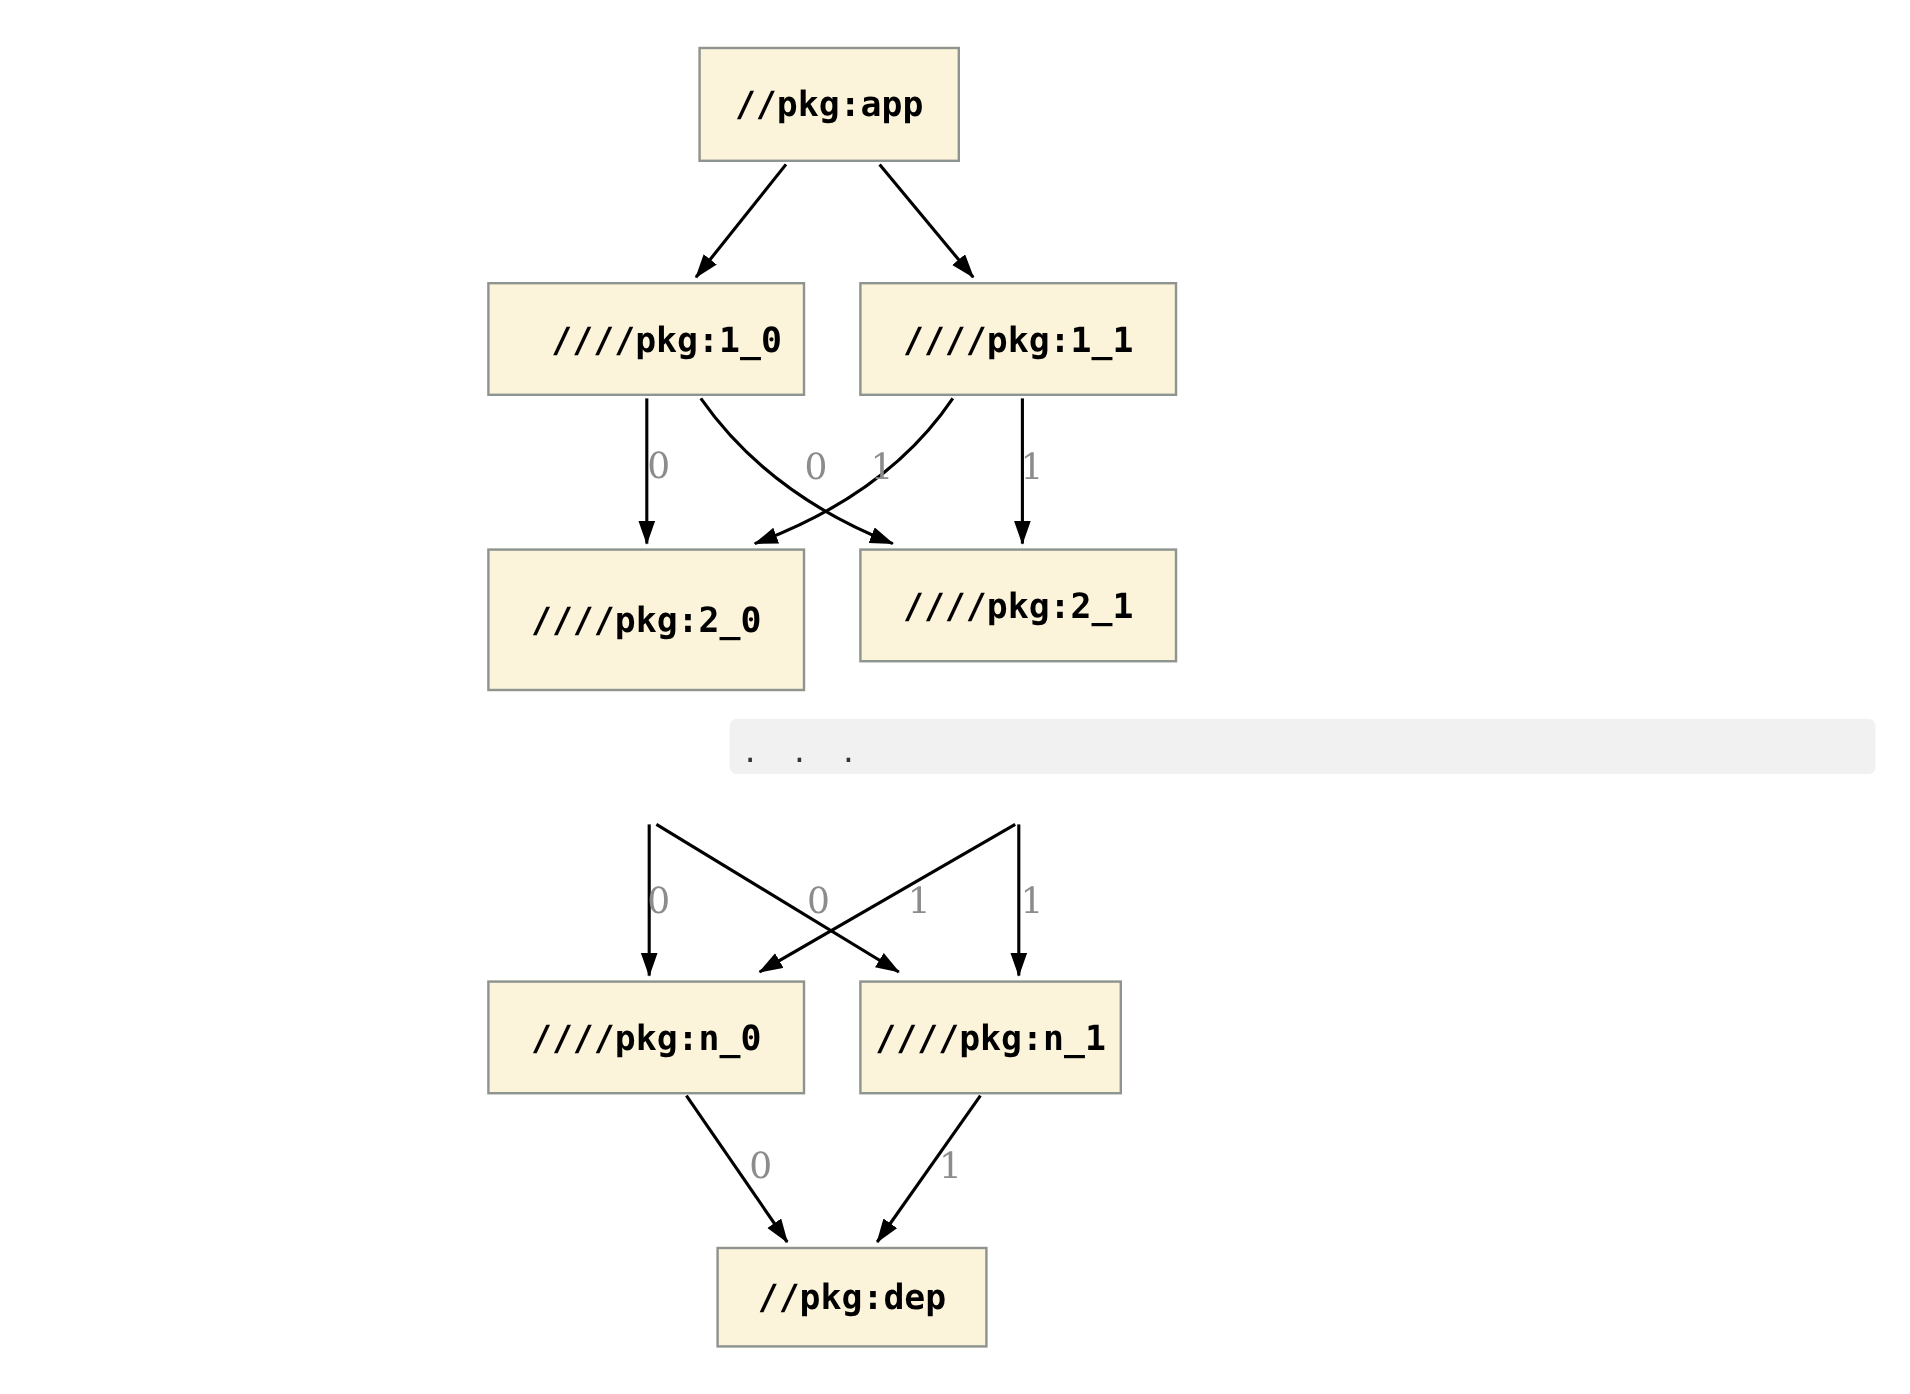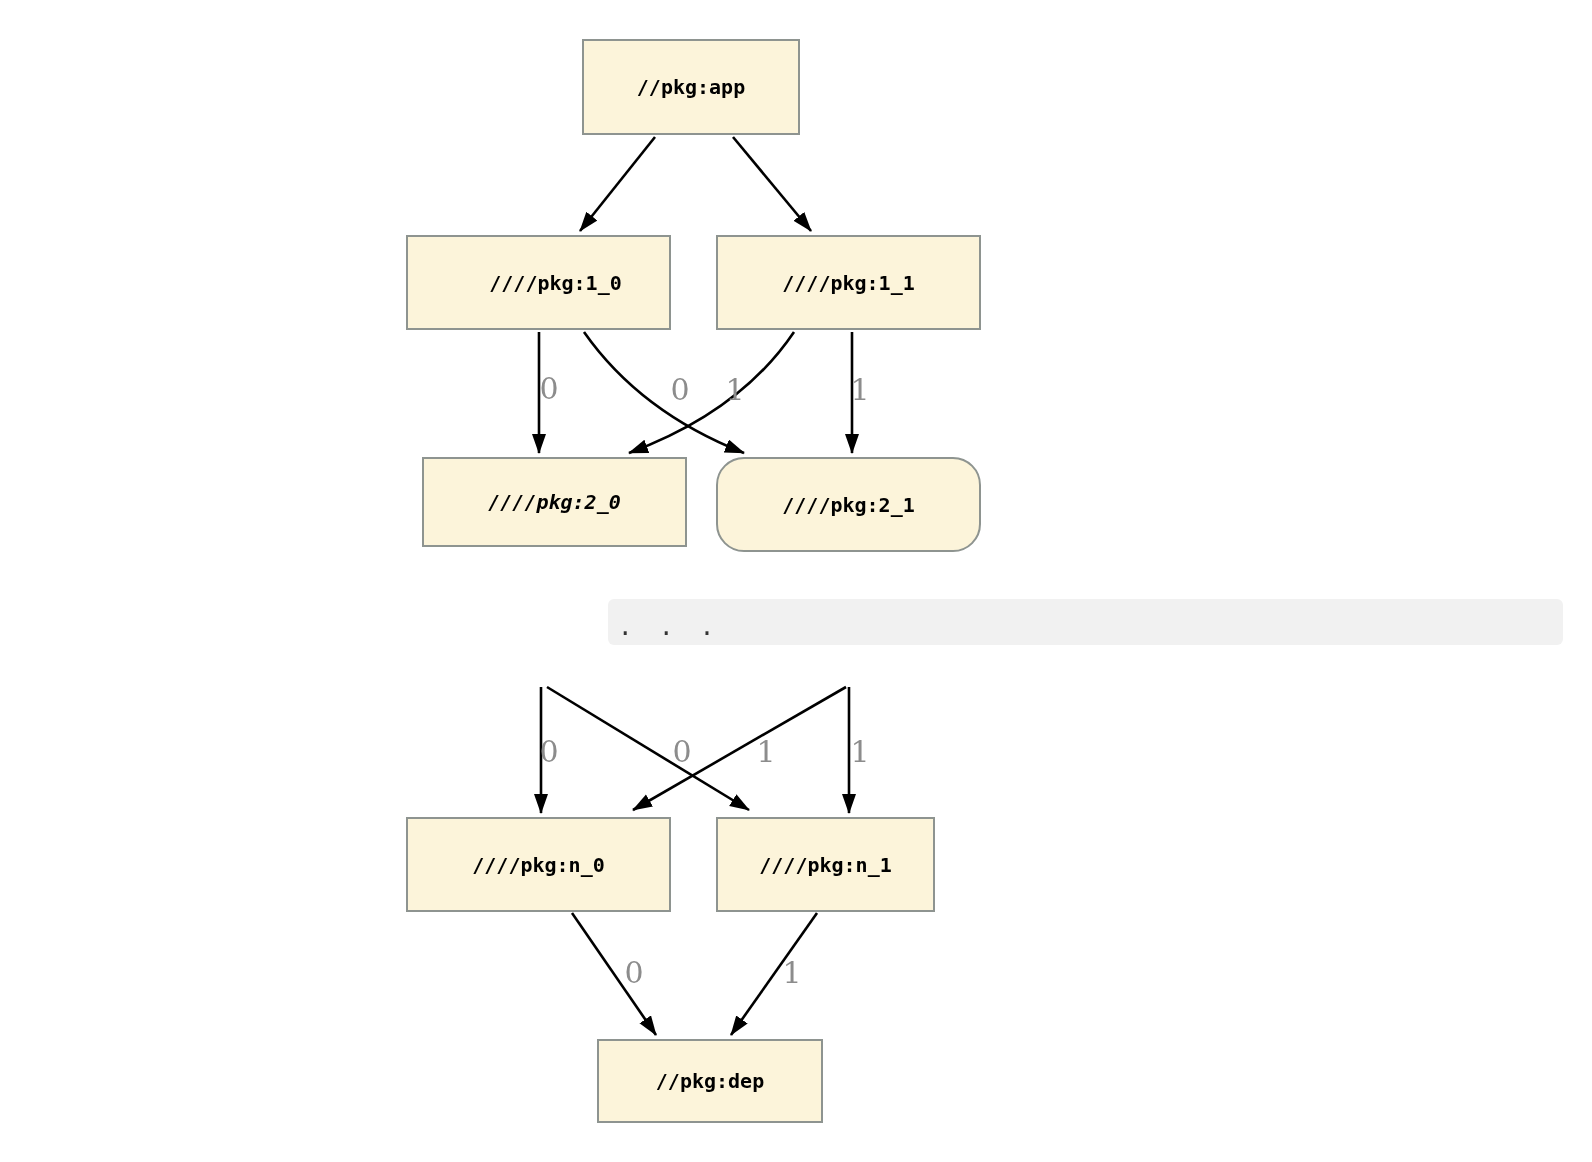--- a/index.html
+++ b/index.html
@@ -34,30 +34,30 @@
   .edges marker path { fill: var(--edge); stroke: none; }
   .node {
     position: absolute;
     background: var(--node-fill);
     border: 2px solid var(--node-border);
     display: flex;
     align-items: center;
     justify-content: center;
     font-family: "DejaVu Sans Mono", "Liberation Mono", monospace;
     font-weight: bold;
-    font-size: 20px;
+    font-size: 29px;
     color: #000000;
     white-space: nowrap;
   }
   
   .pos-app  { left: 582px; top: 39px;   width: 218px; height: 96px; }
   .pos-1-0  { left: 406px; top: 235px;  width: 265px; height: 95px; padding-left: 34px; }
   .pos-1-1  { left: 716px; top: 235px;  width: 265px; height: 95px; justify-content: center; }
-  .pos-2-0  { left: 422px; top: 457px;  width: 265px; height: 90px; font-style: italic; }
-  .pos-2-1  { left: 716px; top: 457px;  width: 265px; height: 95px; border-radius: 28px; }
+  .pos-2-0  { left: 406px; top: 457px;  width: 265px; height: 119px; }
+  .pos-2-1  { left: 716px; top: 457px;  width: 265px; height: 95px; }
   .pos-n-0  { left: 406px; top: 817px;  width: 265px; height: 95px; }
   .pos-n-1  { left: 716px; top: 817px;  width: 219px; height: 95px; }
   .pos-dep  { left: 597px; top: 1039px; width: 226px; height: 84px; }
   .band {
     position: absolute;
     left: 608px; top: 599px;
     width: 955px; height: 46px;
     background: var(--band-bg);
     border-radius: 6px;
     display: flex;

